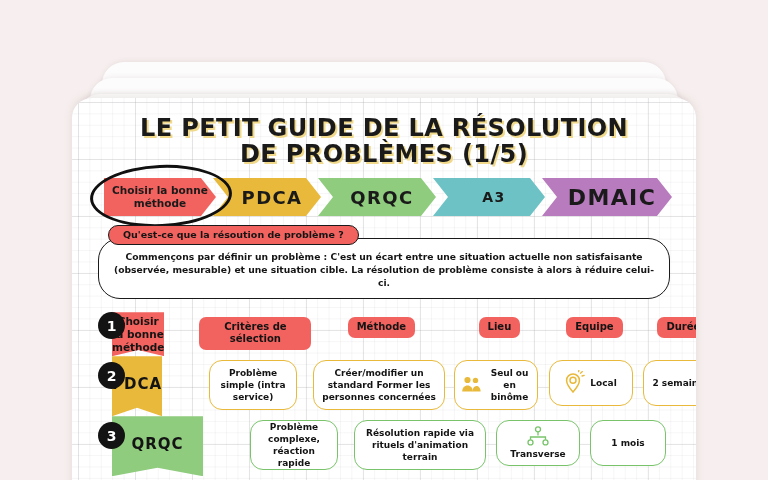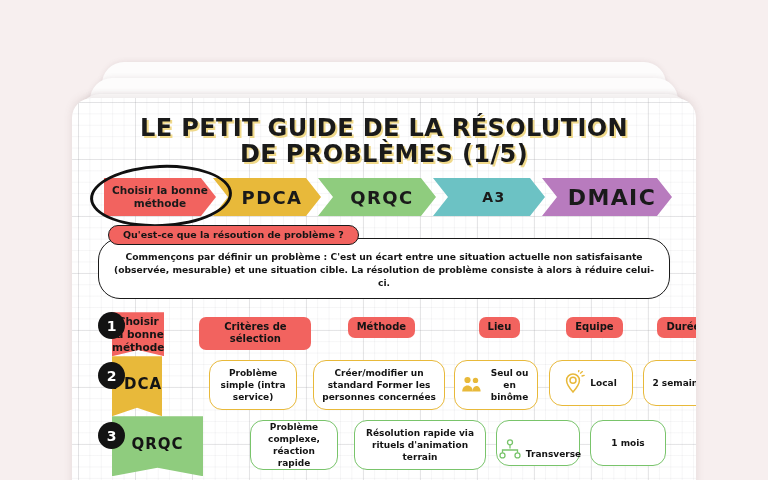--- a/index.html
+++ b/index.html
@@ -209,21 +209,21 @@
   .cell.y { border: 1.6px solid #E8B93A; }
   .cell.g { border: 1.6px solid #79C46B; }
 
   .cell-c0 { width: 88px; height: 50px; }
   .cell-c1 { width: 132px; height: 50px; }
   .cell-c2 { width: 84px;  height: 46px; }
   .cell-c3 { width: 84px;  height: 50px; }
   .cell-c4 { width: 76px;  height: 46px; }
 
   .cell.icon-row { flex-direction: row; gap: 5px; }
-  .cell.icon-col { flex-direction: row; gap: 1px; align-items: flex-end; }
+  .cell.icon-col { flex-direction: column; gap: 1px; }
 
   .ic { flex: 0 0 auto; display: block; }
 
   .lbl { white-space: nowrap; }
 </style>
 </head>
 <body style="background: rgb(247, 239, 239);">
 
 <div class="card-stack">
   <div class="card-back b3"></div>

